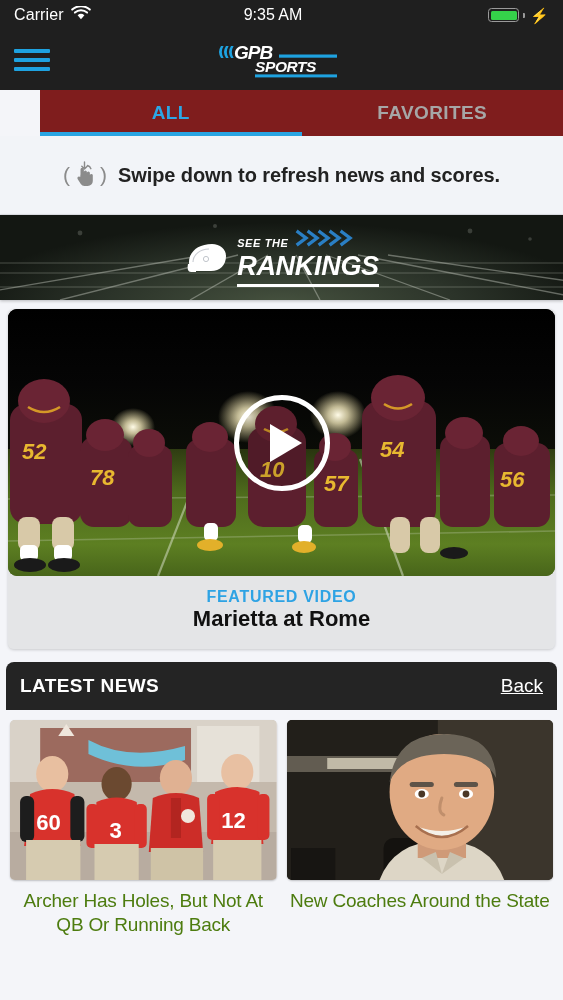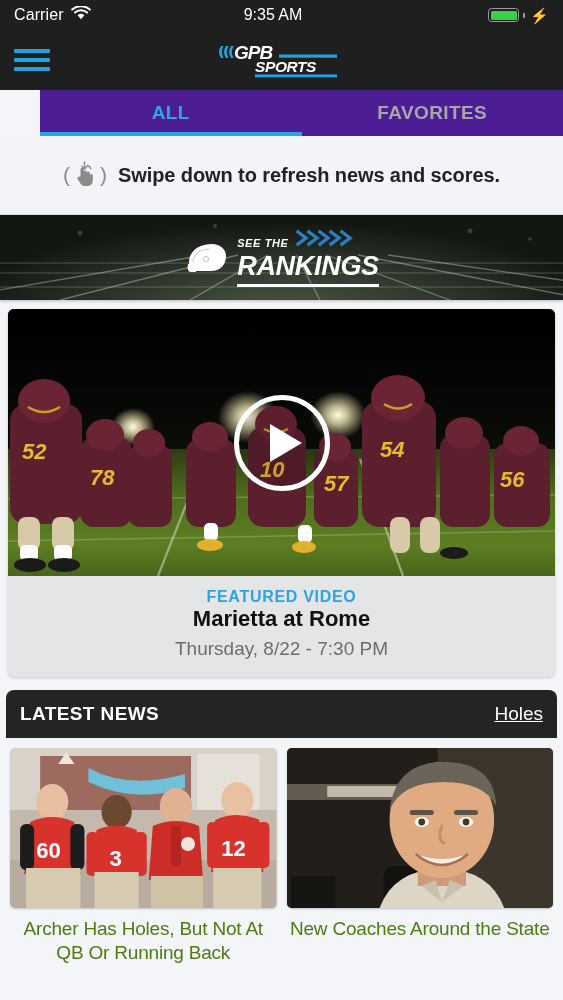--- a/index.html
+++ b/index.html
@@ -40,21 +40,21 @@
   }
   .hamburger { width:36px; height:26px; display:flex; flex-direction:column; justify-content:space-between; cursor:pointer; padding:2px 0; }
   .hamburger span { display:block; height:4px; background:#1ea2e0; border-radius:1px; }
   .logo-wrap {
     position:absolute; left:0; right:0; display:flex; justify-content:center;
     align-items:center; pointer-events:none;
   }
   .logo { width:130px; height:40px; }
 
   
-  .tabs { height:46px; background:#4c1d95; display:flex; position:relative;margin-left:40px; }
+  .tabs { height:46px; background:#7f1d1d; display:flex; position:relative;margin-left:40px; }
   .tab {
     flex:1; display:flex; align-items:center; justify-content:center;
     font-size:19px; font-weight:700; letter-spacing:.4px; cursor:pointer;
     color:#a6a6a6;
   }
   .tab.active { color:#2ba7e6; }
   .tab-underline {
     position:absolute; bottom:0; left:0; width:50%; height:4px; background:#29a5e3;
   }
 
@@ -99,20 +99,21 @@
   .rank-rule { height:2.5px; background:#fff; margin-top:4px; width:100%; }
 
   
   .video-card {
     margin:9px 8px 0 8px; border-radius:6px; overflow:hidden;
     background:#e3e4e6; box-shadow:0 1px 3px rgba(0,0,0,.18);
   }
   .video-thumb {
     height:267px; position:relative; overflow:hidden;
     background:linear-gradient(#000 0%, #010101 20%, #0a0806 34%, #20210e 44%, #3d4a16 54%, #4e6419 66%, #5a7520 80%, #49661b 100%);
+    border-radius:9px;
   }
   .vt-layer { position:absolute; inset:0; }
   .play-btn {
     position:absolute; left:50%; top:50%; transform:translate(-50%,-50%);
     width:96px; height:96px; border-radius:50%; border:5px solid #fff;
     display:flex; align-items:center; justify-content:center; cursor:pointer;
     background:rgba(0,0,0,.12);
   }
   .play-tri {
     width:0; height:0; border-left:32px solid #fff;
@@ -366,27 +367,26 @@
           <ellipse cx="296" cy="238" rx="12" ry="6"></ellipse>
         </g>
       </svg>
       <div class="play-btn">
         <div class="play-tri"></div>
       </div>
     </div>
     <div class="video-meta">
       <div class="fv-label">FEATURED VIDEO</div>
       <div class="fv-title">Marietta at Rome</div>
-      <div class="fv-sub">Thursday, 8/22 - 7:30 PM</div>
     </div>
   </div>
 
   <div class="news-header">
     <span class="news-title">LATEST NEWS</span>
-    <span class="news-more">Holes</span>
+    <span class="news-more">Back</span>
   </div>
 
   <div class="news-grid">
 
     <div class="news-card">
       <div class="news-img">
         <svg viewBox="0 0 265 160" preserveAspectRatio="none" width="100%" height="100%">
           <rect width="265" height="160" fill="#cfc6bb"></rect>
           <rect x="0" y="0" width="265" height="62" fill="#d9d2c8"></rect>
           <rect x="30" y="8" width="150" height="58" fill="#9c6a5e"></rect>

